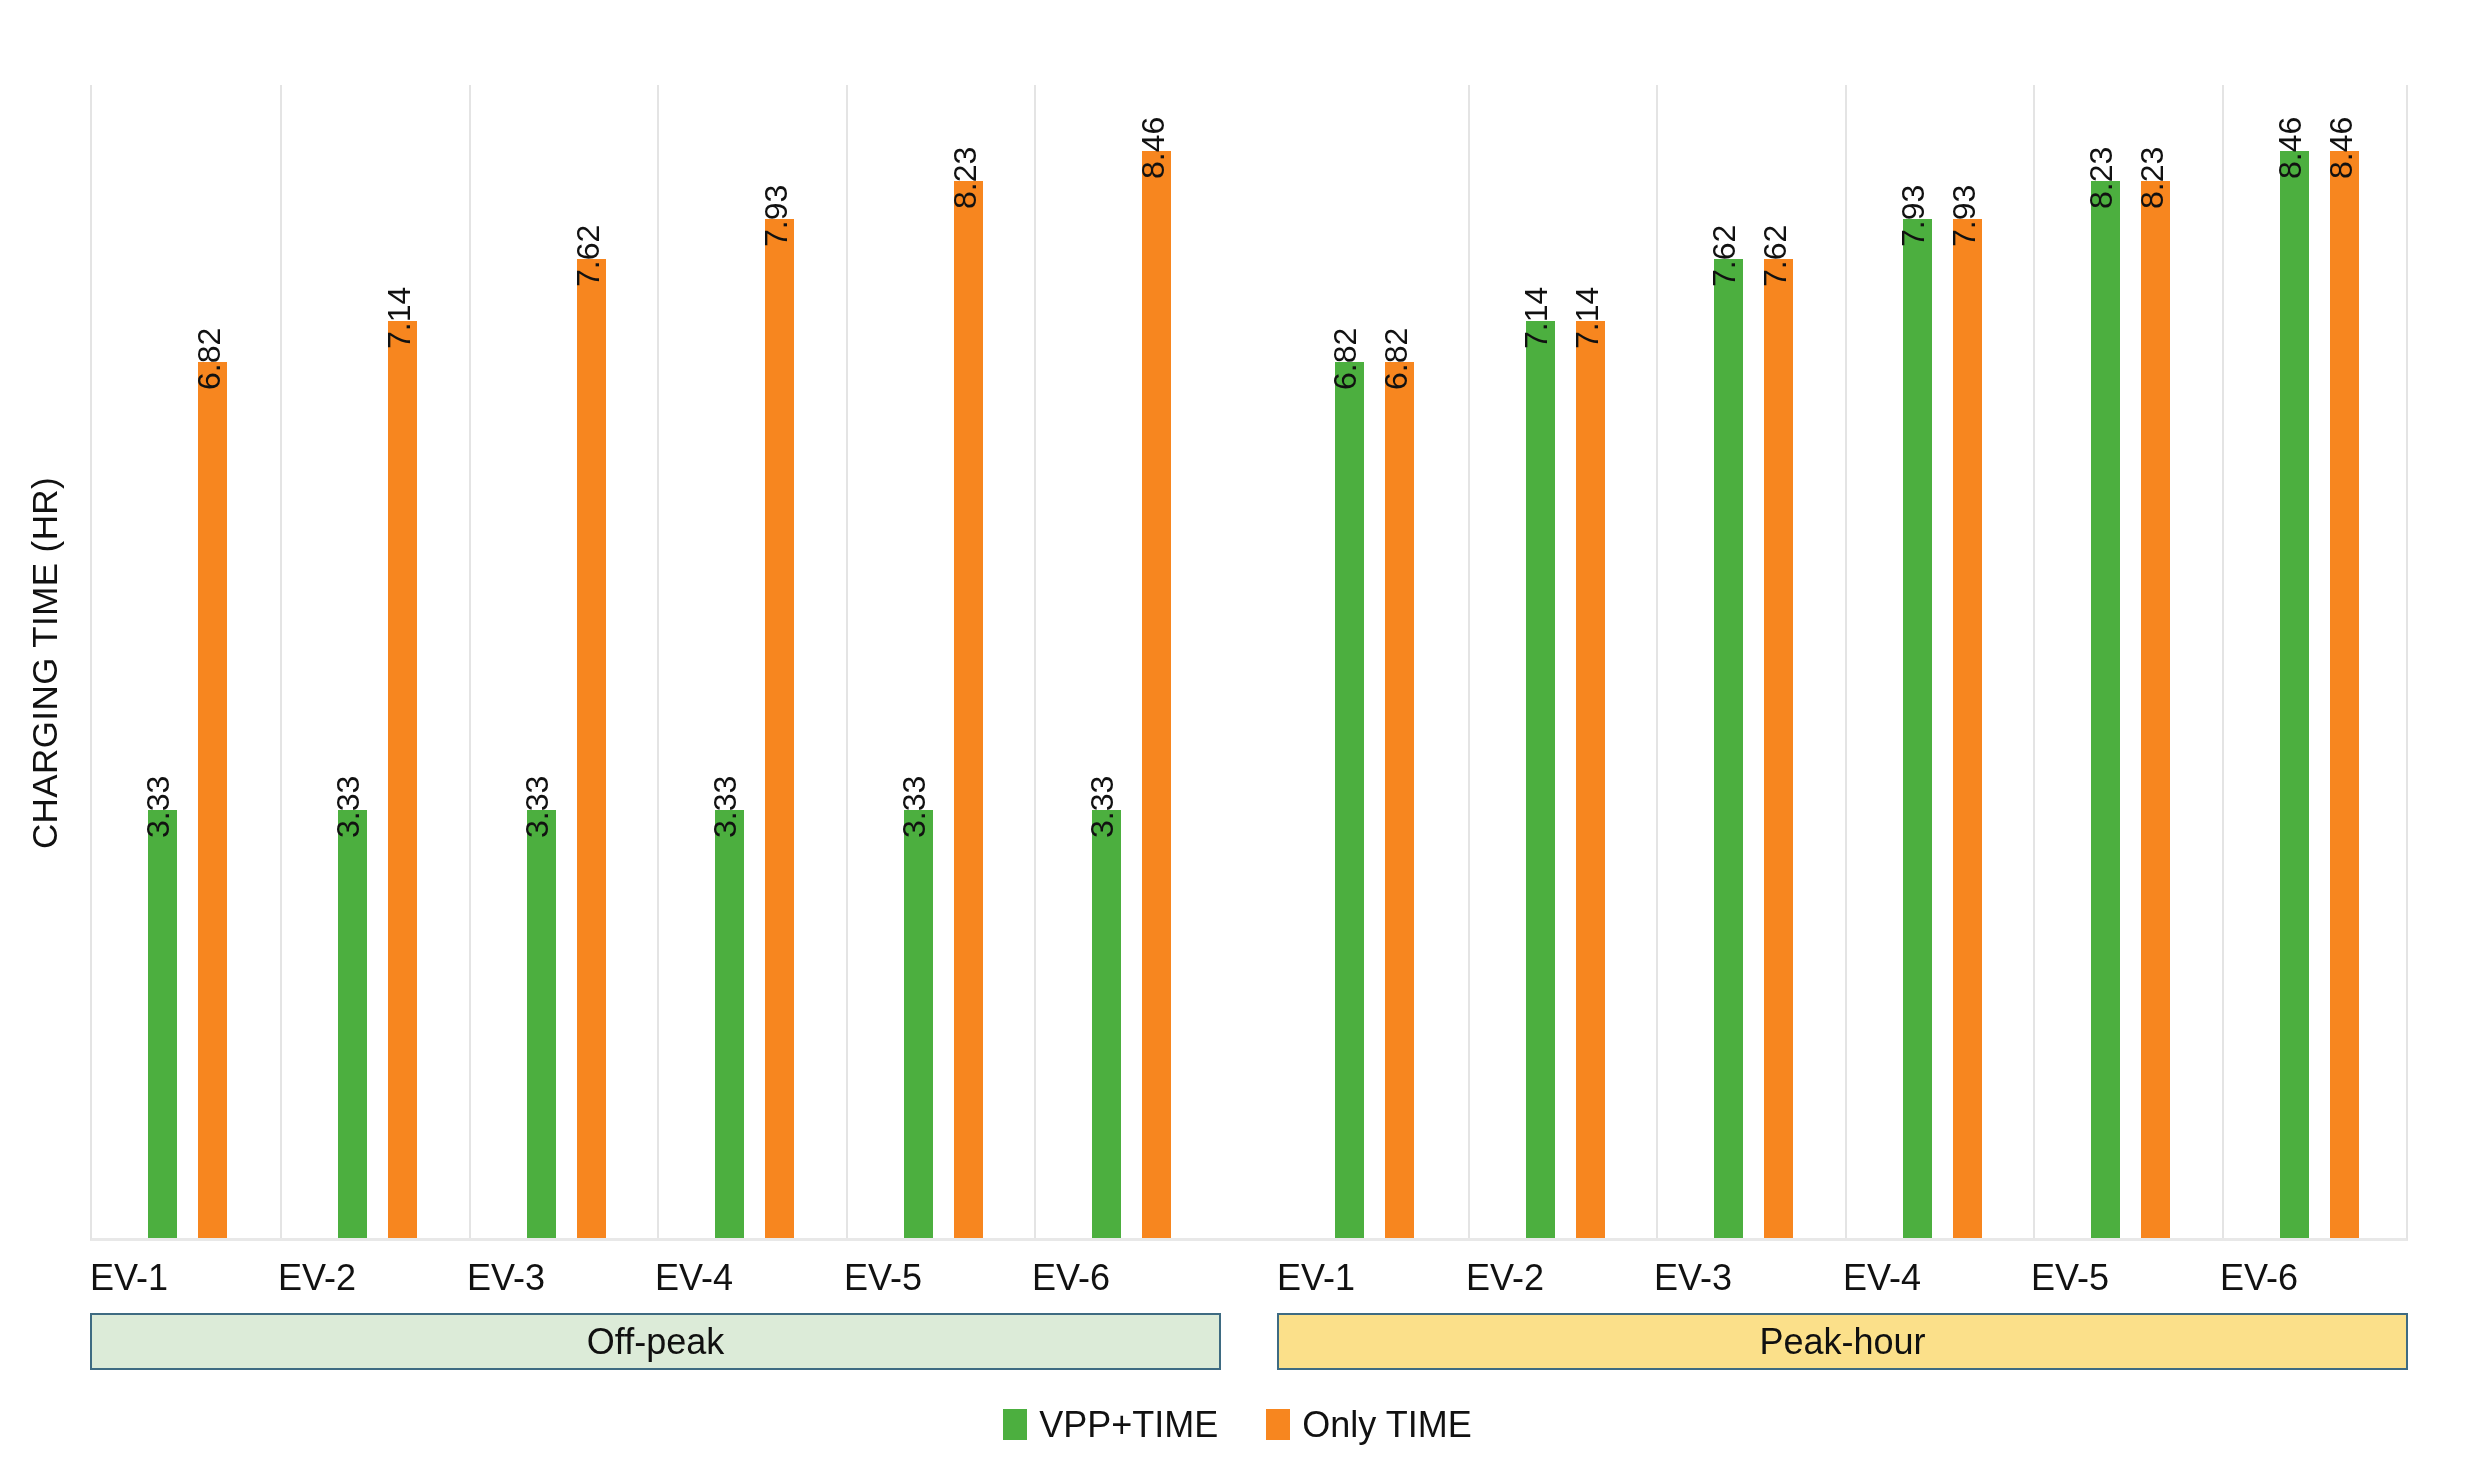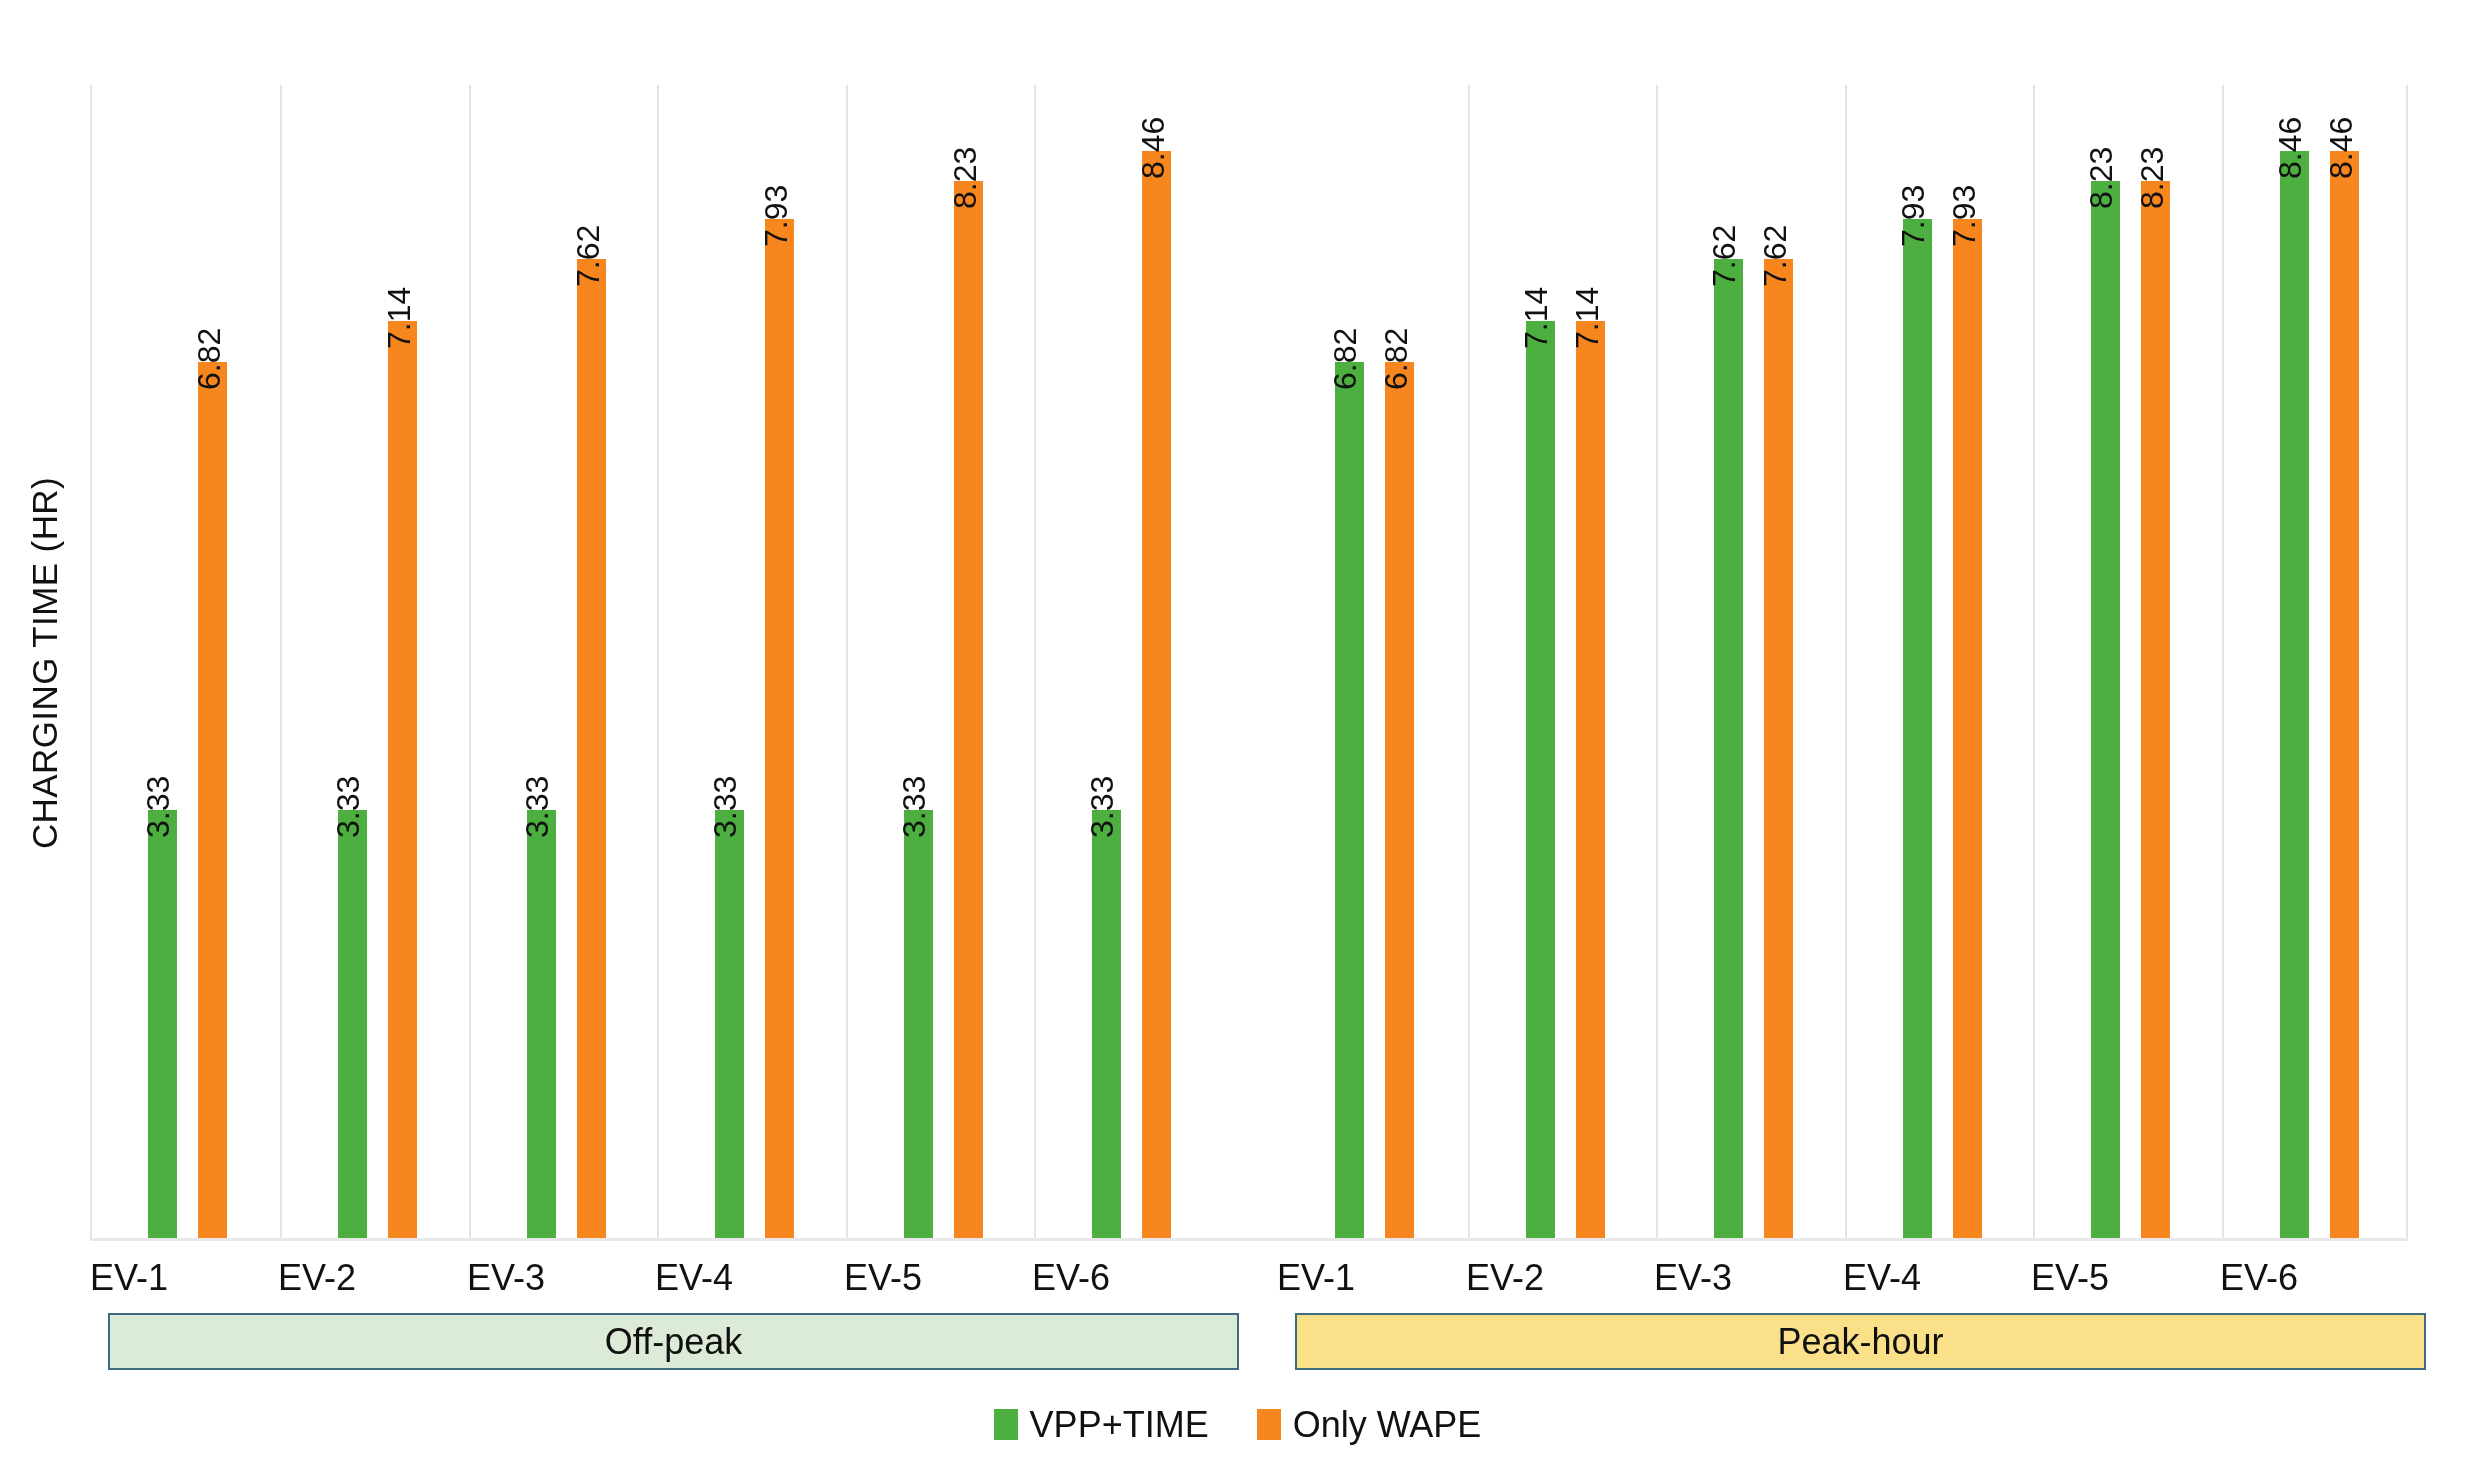--- a/index.html
+++ b/index.html
@@ -109,21 +109,20 @@
     top: 0;
     height: 57px;
     box-sizing: border-box;
     border: 2.6px solid #3E6B82;
     display: flex;
     align-items: center;
     justify-content: center;
     font-size: 36px;
     color: #101010;
     font-family: "Liberation Sans", sans-serif;
-    margin-left: 18px;
   }
 
   
   #legend {
     position: absolute;
     left: 0;
     top: 1390px;
     width: 2475px;
     height: 69px;
     display: flex;
@@ -252,18 +251,18 @@
       <div class="band" style="left: 1187px; width: 1131px; background: rgb(251, 224, 138); border-color: rgb(62, 107, 130);">Peak-hour</div>
     </div>
 
   <div id="legend">
       <div class="legend-item">
         <span class="legend-swatch" style="background: rgb(76, 175, 63);"></span>
         <span class="legend-text">VPP+TIME</span>
       </div>
       <div class="legend-item">
         <span class="legend-swatch" style="background: rgb(247, 134, 31);"></span>
-        <span class="legend-text">Only WAPE</span>
+        <span class="legend-text">Only TIME</span>
       </div>
     </div>
 
 </div>
 
 
 </body></html>

